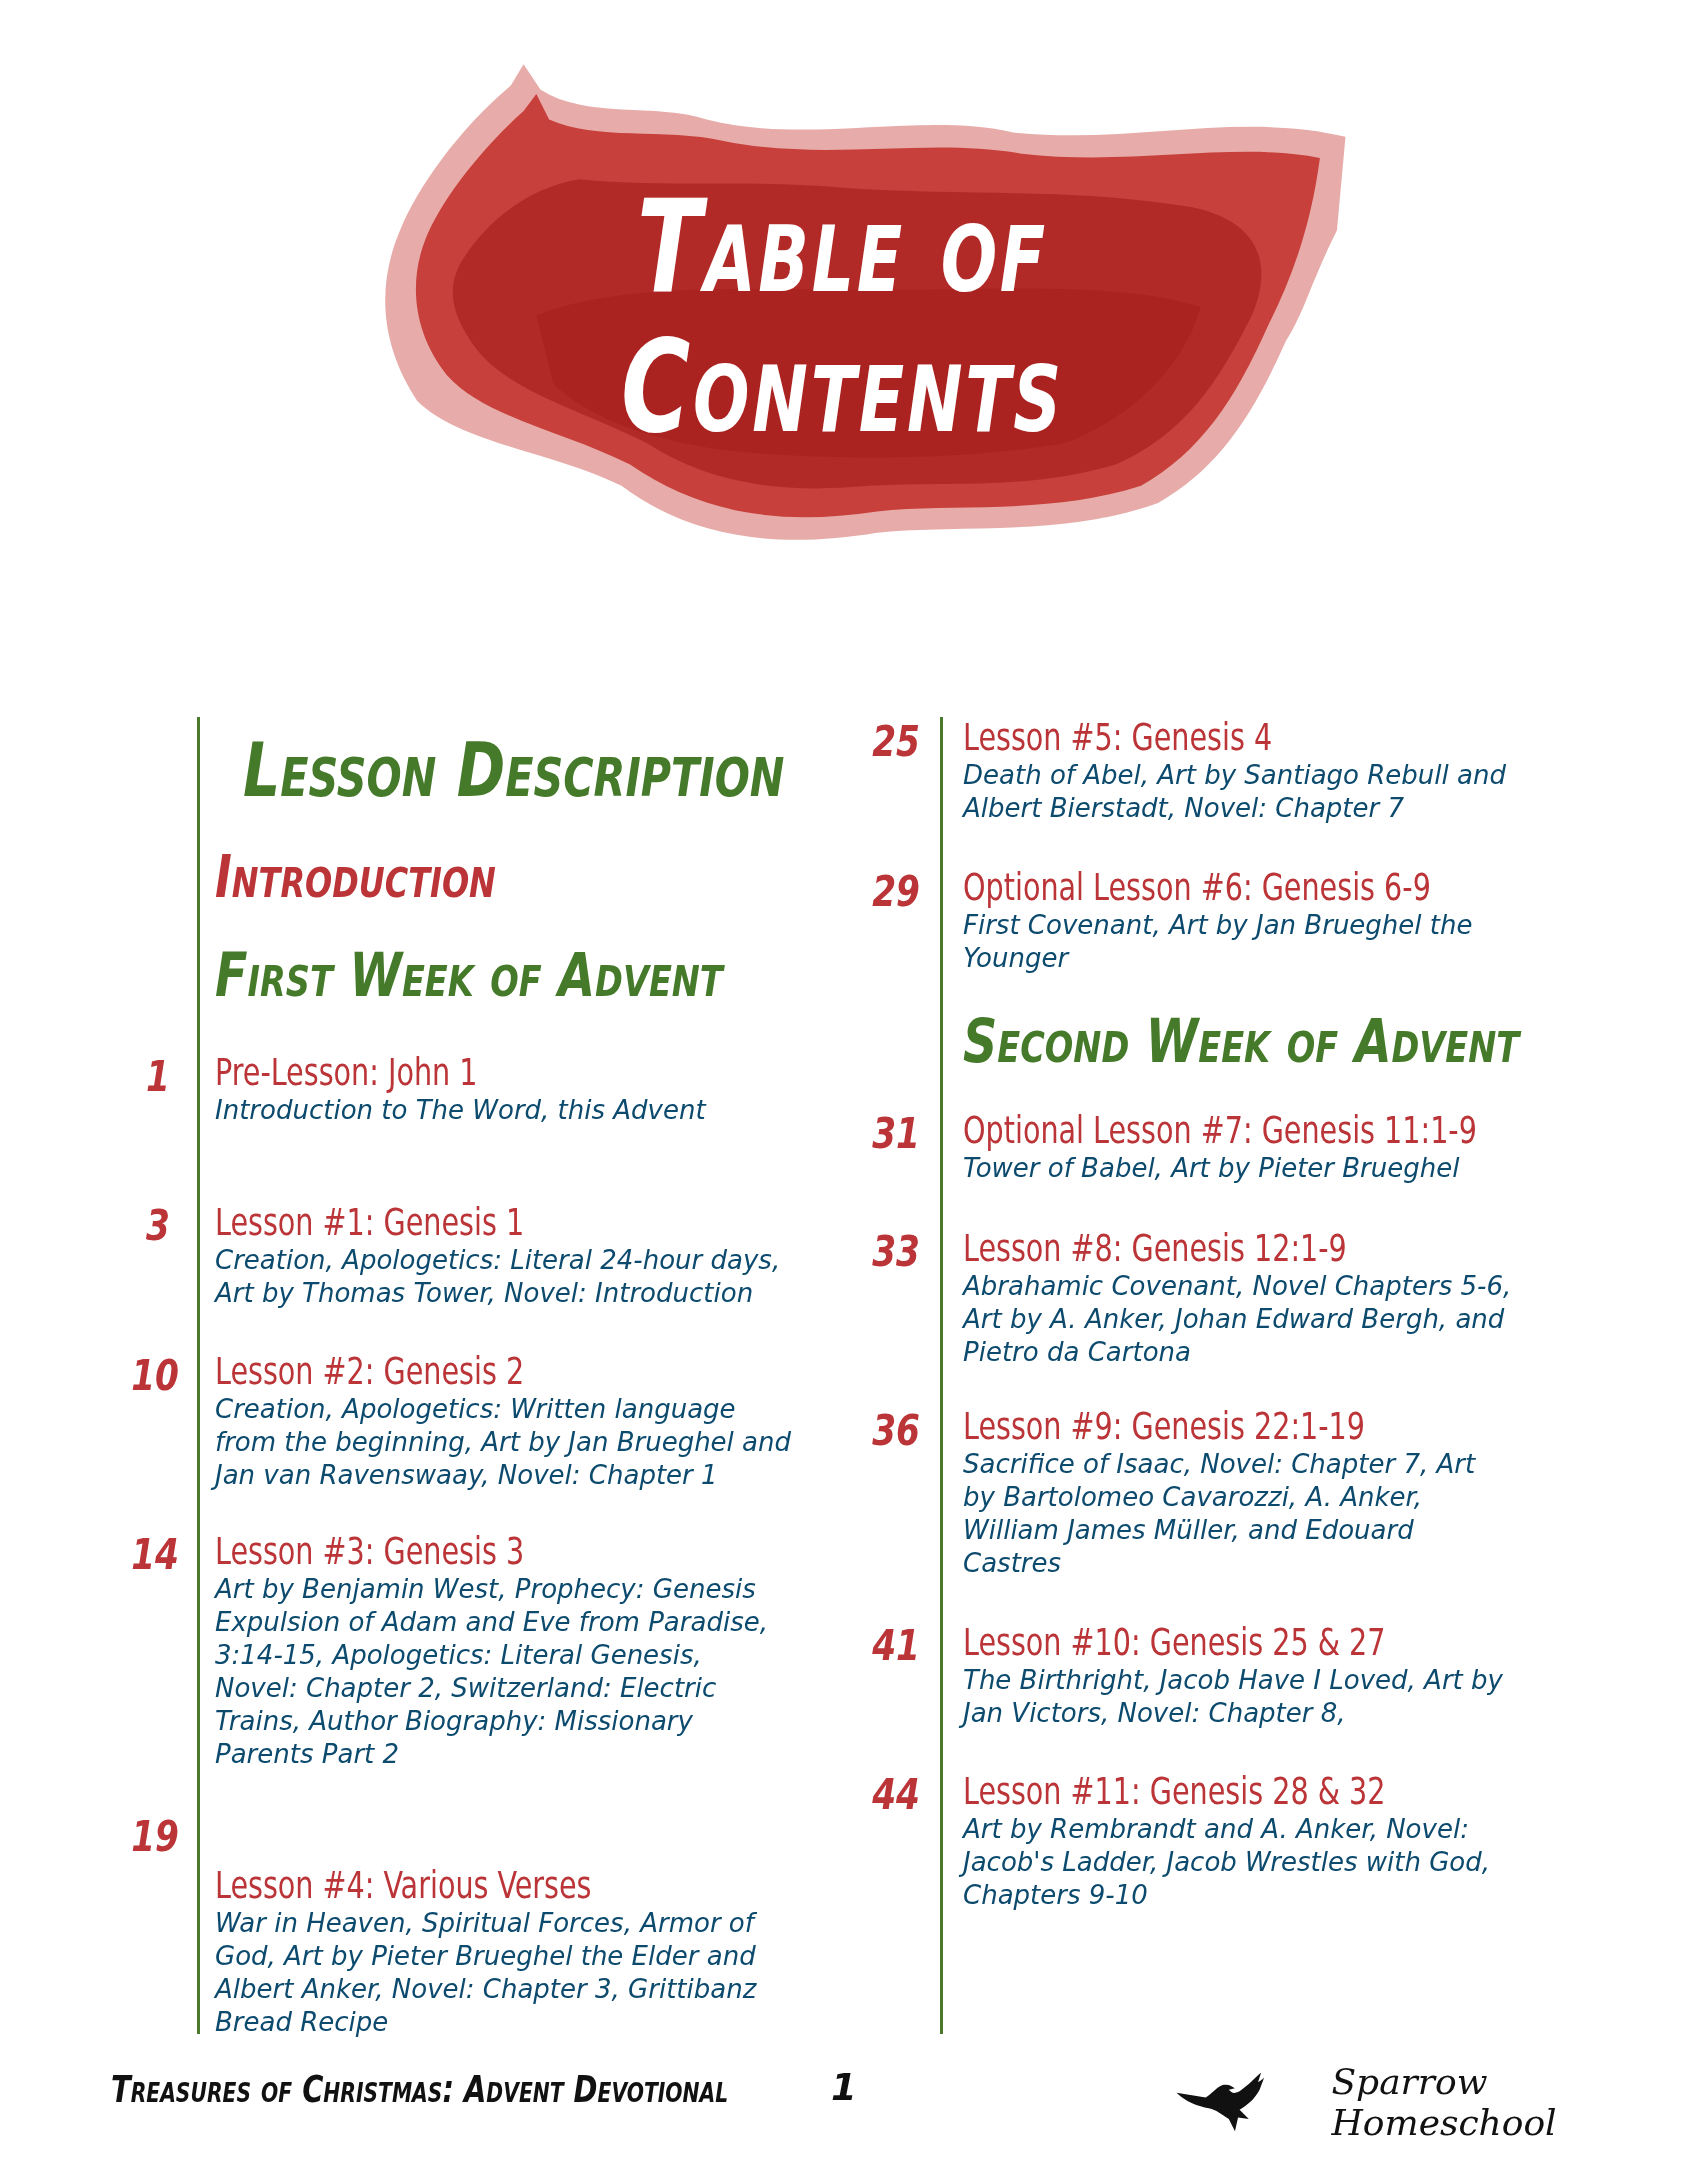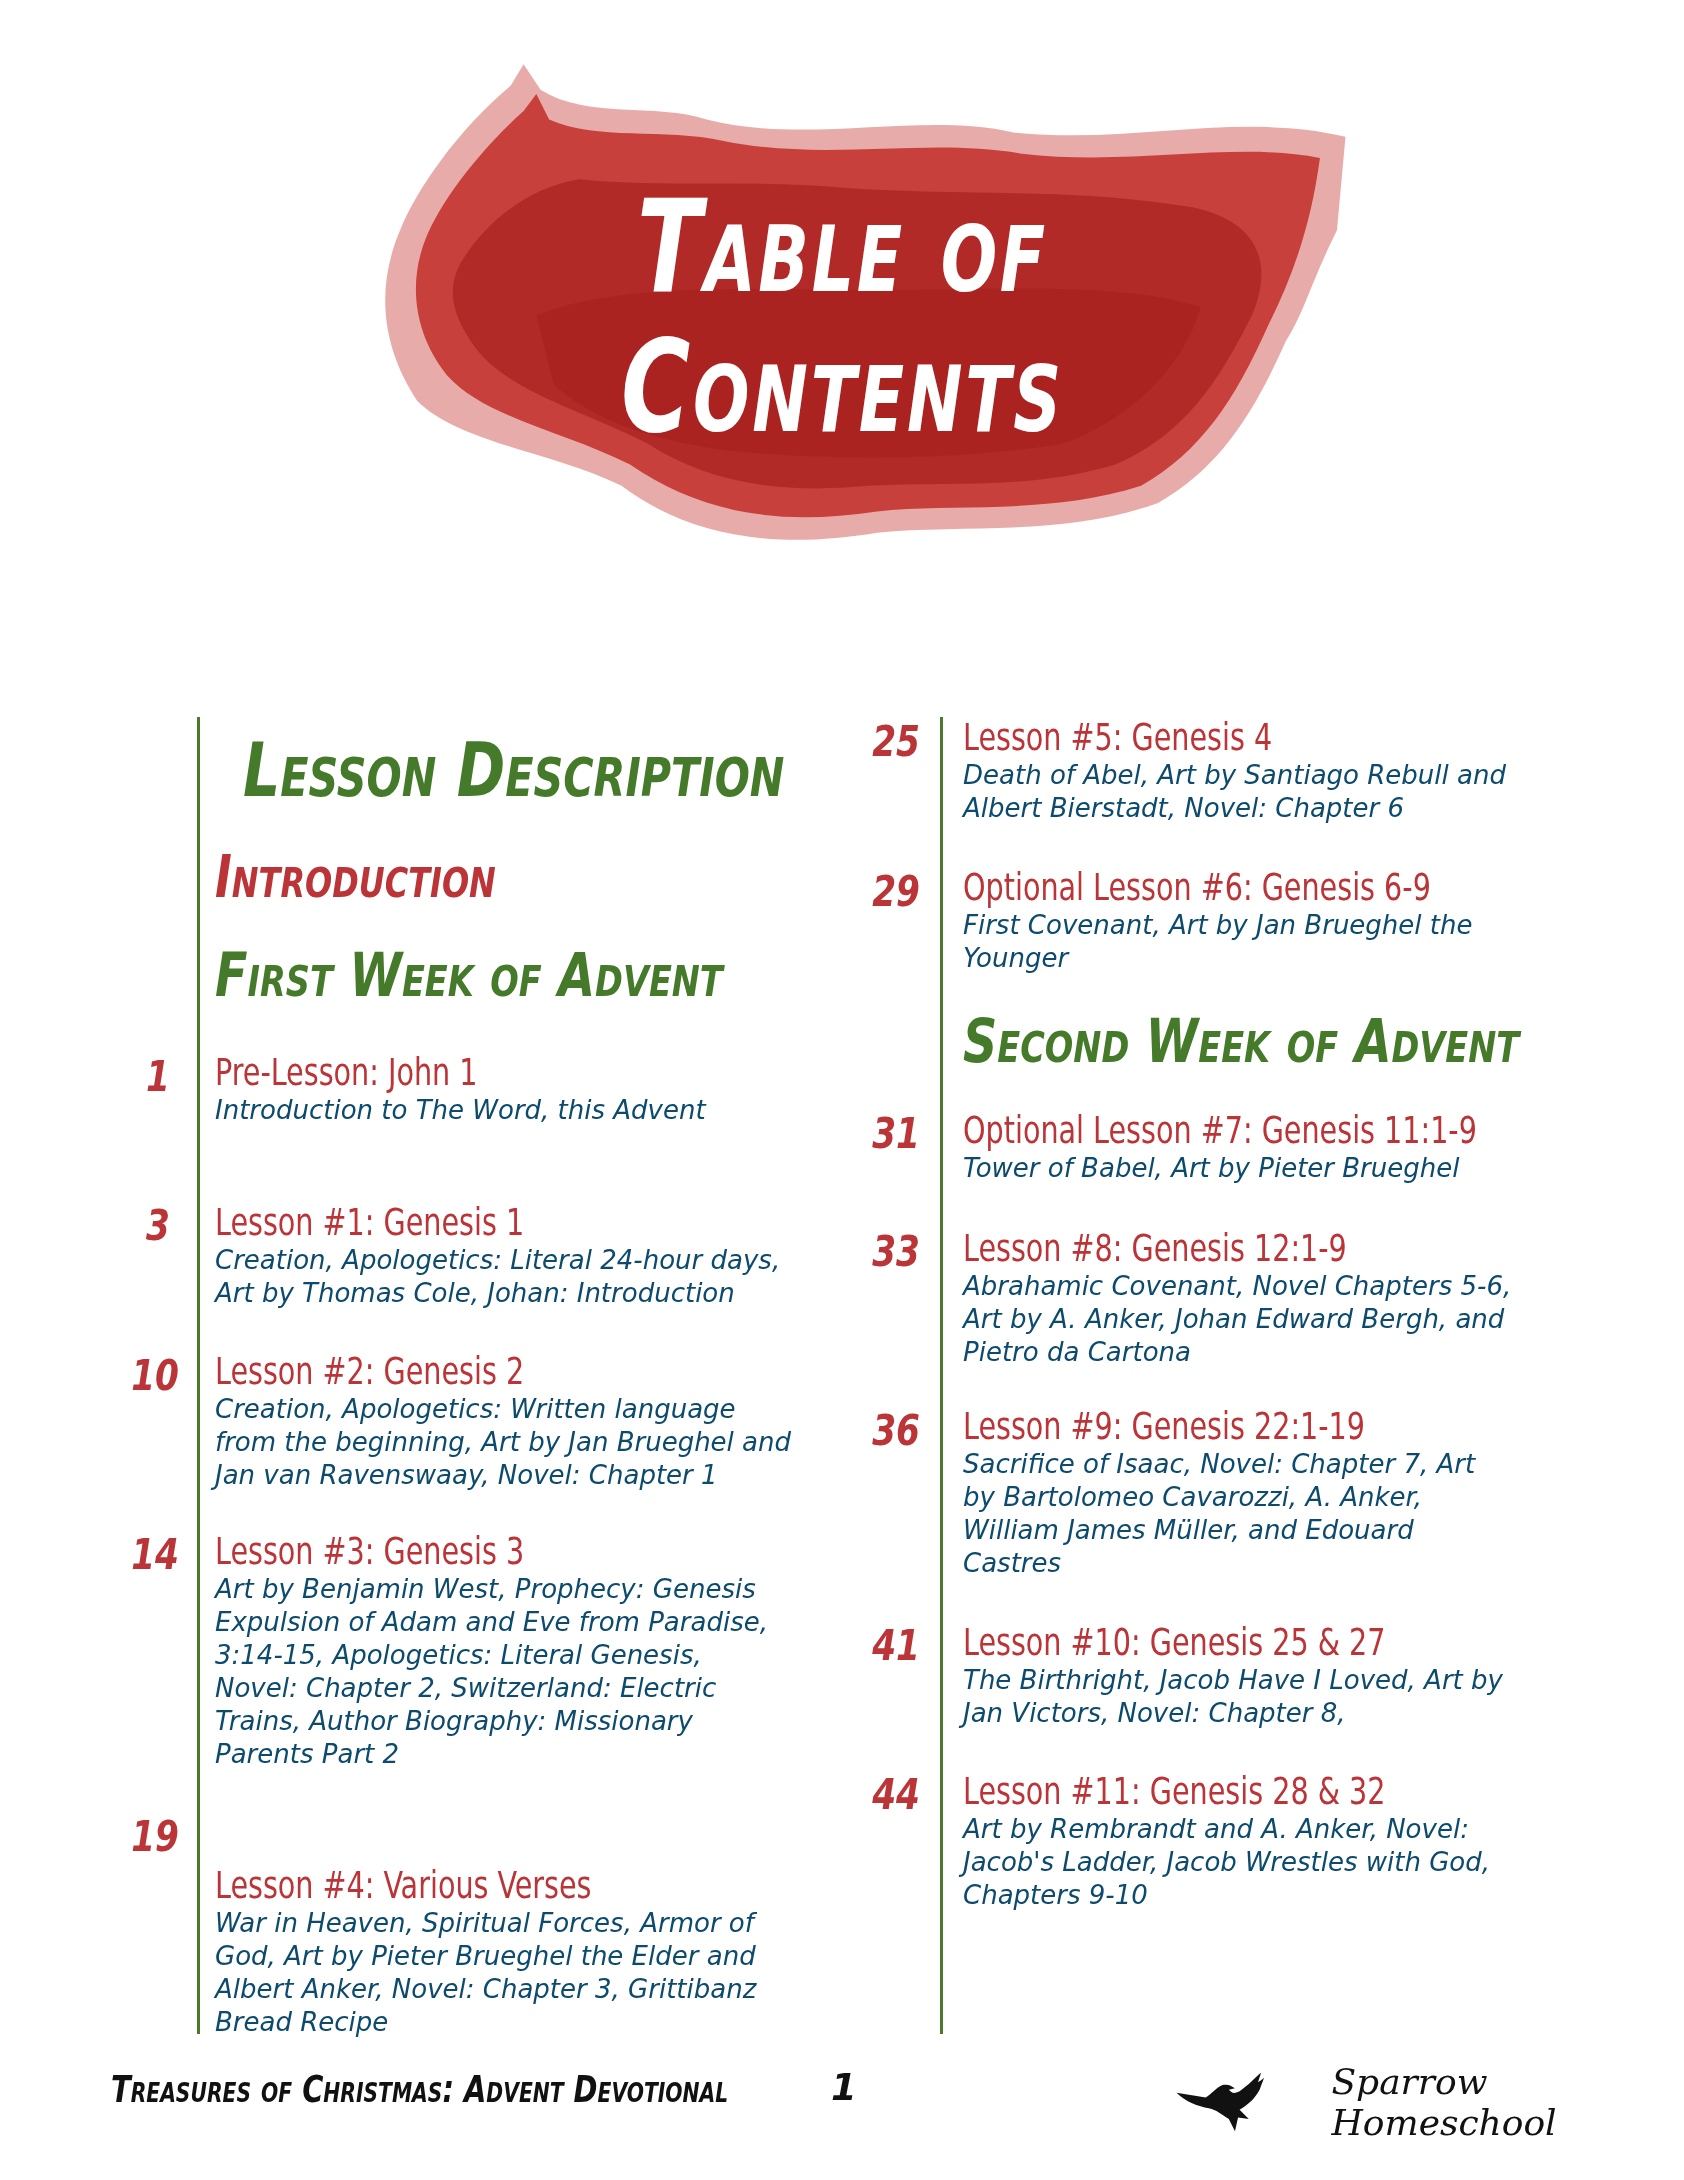--- a/index.html
+++ b/index.html
@@ -45,21 +45,21 @@
 <div class="pnum" style="left:68px; top:1055px;">1</div>
 <div class="entry" style="left:215px; top:1051px;">
   <div class="etitle">Pre-Lesson: John 1</div>
   <div class="edesc">Introduction to The Word, this Advent</div>
 </div>
 
 <div class="pnum" style="left:68px; top:1204px;">3</div>
 <div class="entry" style="left:215px; top:1201px;">
   <div class="etitle">Lesson #1: Genesis 1</div>
   <div class="edesc">Creation, Apologetics: Literal 24-hour days,</div>
-  <div class="edesc">Art by Thomas Cole, Johan: Introduction</div>
+  <div class="edesc">Art by Thomas Tower, Novel: Introduction</div>
 </div>
 
 <div class="pnum" style="left:77px; top:1354px;">10</div>
 <div class="entry" style="left:215px; top:1350px;">
   <div class="etitle">Lesson #2: Genesis 2</div>
   <div class="edesc">Creation, Apologetics: Written language</div>
   <div class="edesc">from the beginning, Art by Jan Brueghel and</div>
   <div class="edesc">Jan van Ravenswaay, Novel: Chapter 1</div>
 </div>
 
@@ -80,21 +80,21 @@
   <div class="edesc">War in Heaven, Spiritual Forces, Armor of</div>
   <div class="edesc">God, Art by Pieter Brueghel the Elder and</div>
   <div class="edesc">Albert Anker, Novel: Chapter 3, Grittibanz</div>
   <div class="edesc">Bread Recipe</div>
 </div>
 
 <div class="pnum" style="left:818px; top:720px;">25</div>
 <div class="entry" style="left:963px; top:716px;">
   <div class="etitle">Lesson #5: Genesis 4</div>
   <div class="edesc">Death of Abel, Art by Santiago Rebull and</div>
-  <div class="edesc">Albert Bierstadt, Novel: Chapter 6</div>
+  <div class="edesc">Albert Bierstadt, Novel: Chapter 7</div>
 </div>
 
 <div class="pnum" style="left:818px; top:870px;">29</div>
 <div class="entry" style="left:963px; top:866px;">
   <div class="etitle">Optional Lesson #6: Genesis 6-9</div>
   <div class="edesc">First Covenant, Art by Jan Brueghel the</div>
   <div class="edesc">Younger</div>
 </div>
 
 <div class="brush green" style="left:963px; top:1005px; font-size:61px; line-height:72px;">Second Week of Advent</div>

